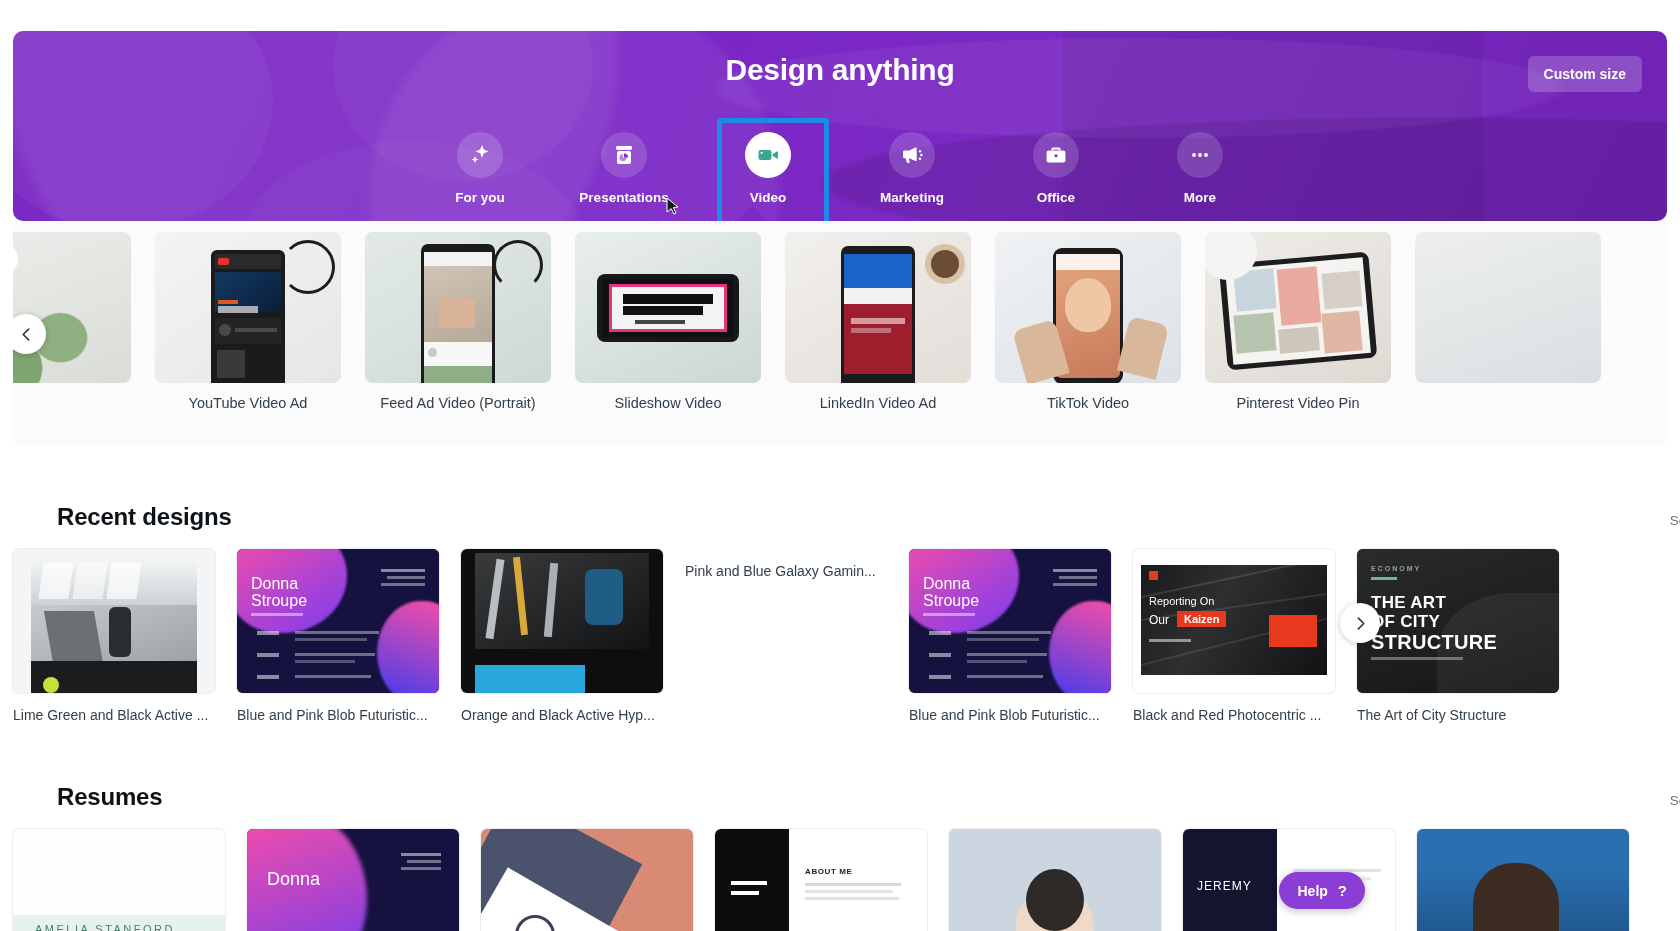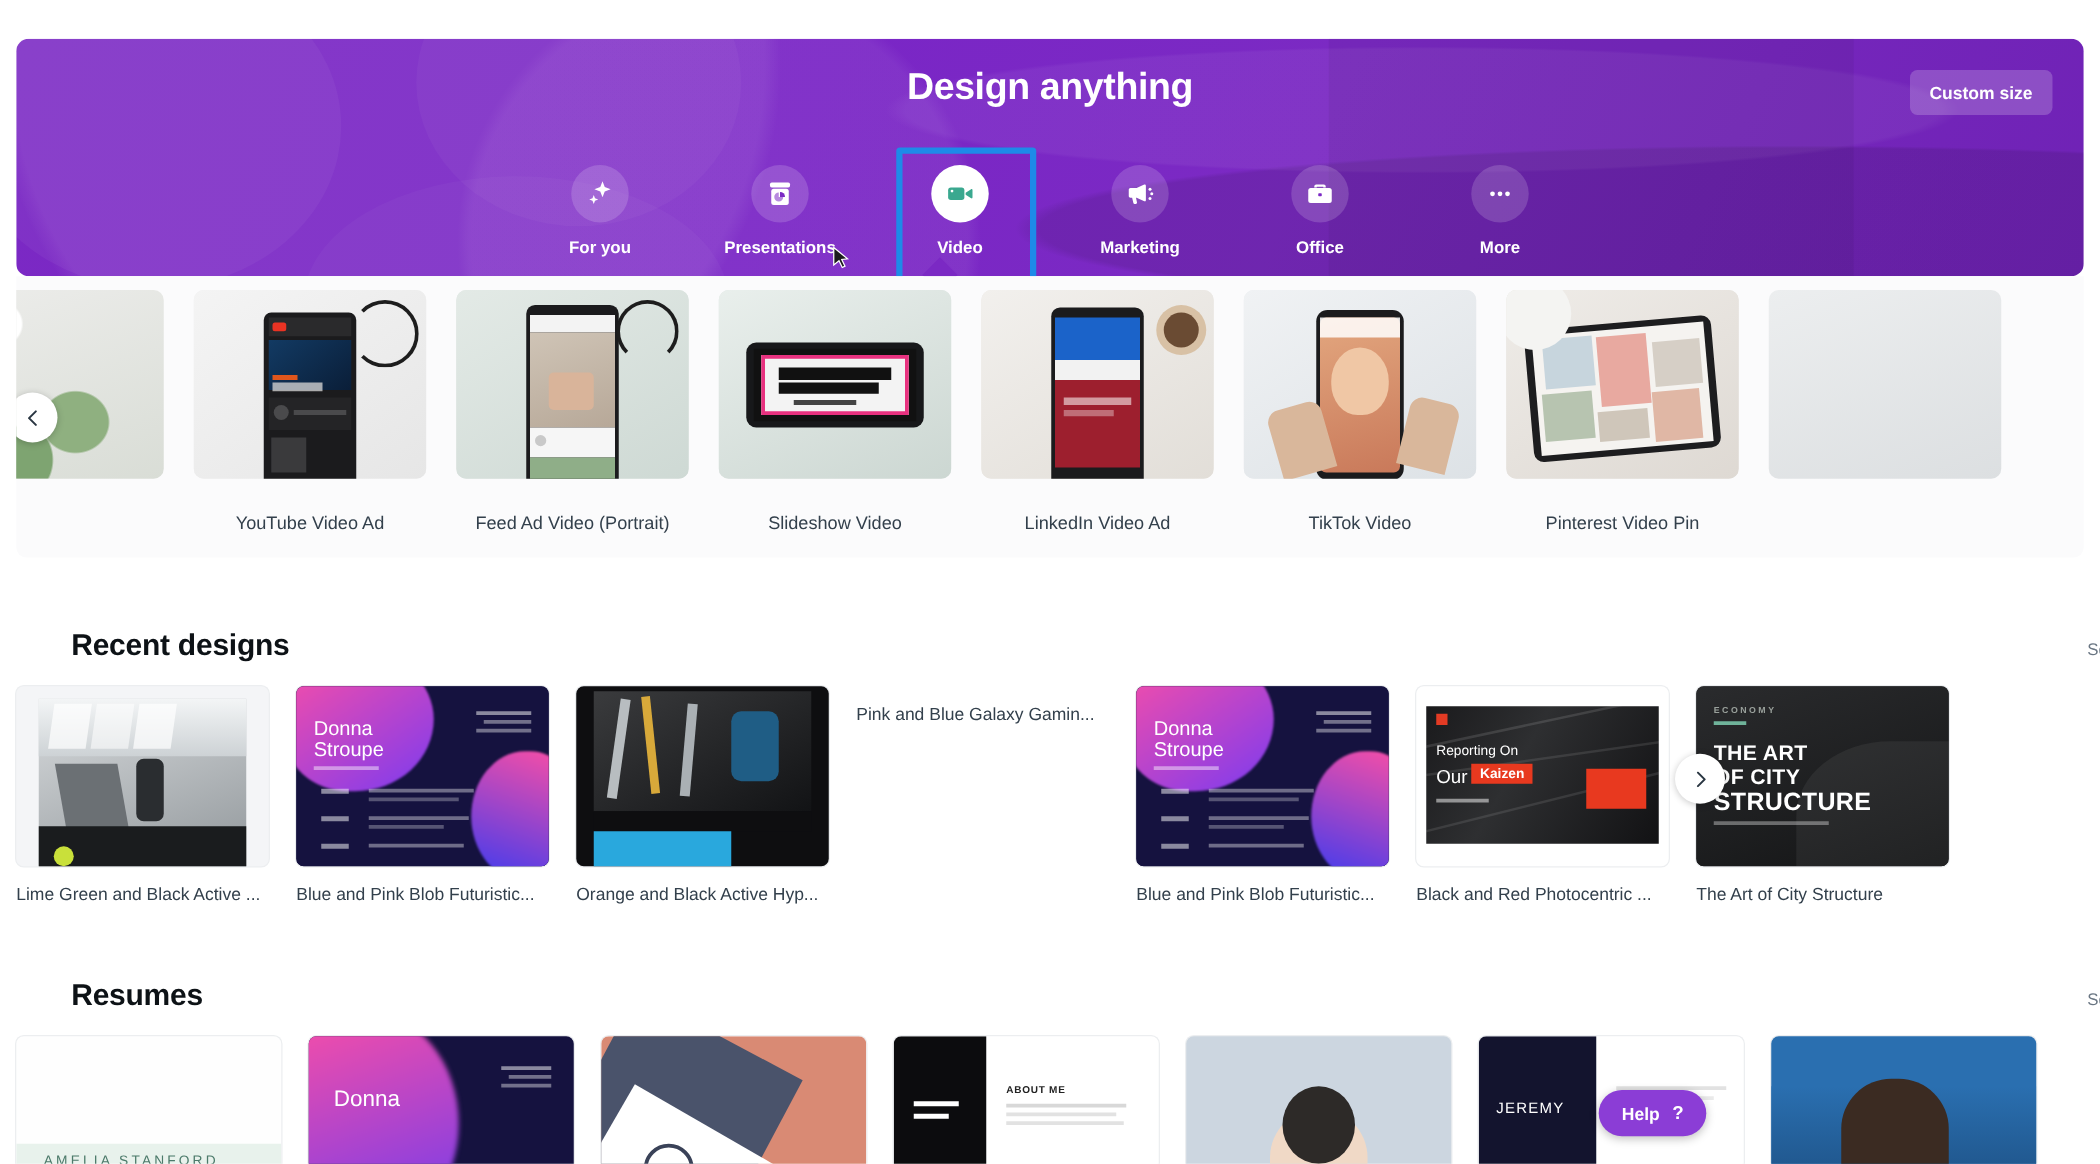--- a/index.html
+++ b/index.html
@@ -93,21 +93,21 @@
   .tmpl-row {
     position:absolute; left:-68px; top:11px;
     display:flex; gap:24px; align-items:flex-start;
   }
   .tmpl-card { width: 186px; }
   .tmpl-thumb {
     width:186px; height:151px; border-radius:8px; overflow:hidden;
     position:relative; background:#e6e8e6;
   }
   .tmpl-name {
-    margin-top:28px; font-size:14.5px; color:#33404c;
+    margin-top:12px; font-size:14.5px; color:#33404c;
     text-align:center; white-space:nowrap; overflow:hidden; text-overflow:ellipsis;
   }
   .carousel-arrow {
     position:absolute; width:40px; height:40px; border-radius:50%;
     background:#fff; box-shadow:0 1px 6px rgba(0,0,0,.22);
     display:flex; align-items:center; justify-content:center;
     cursor:pointer; z-index: 12;
   }
   .carousel-arrow svg { width:13px; height:13px; }
   .tmpl-left-arrow { left:-7px; top: 93px; }
@@ -461,21 +461,21 @@
     </div>
 
     <div class="recent-card">
       <div class="recent-thumb" style="background:#ffffff;">
         <div style="position:absolute;left:8px;top:16px;width:186px;height:110px;background:linear-gradient(120deg,#1a1a1c 0%,#2e2f31 40%,#121214 100%);overflow:hidden;">
           <div style="position:absolute;left:-10px;top:10px;width:220px;height:2px;background:rgba(255,255,255,.12);transform:rotate(-12deg);"></div>
           <div style="position:absolute;left:-10px;top:40px;width:220px;height:2px;background:rgba(255,255,255,.10);transform:rotate(-8deg);"></div>
           <div style="position:absolute;left:-10px;top:74px;width:220px;height:2px;background:rgba(255,255,255,.10);transform:rotate(-14deg);"></div>
           <div style="position:absolute;left:8px;top:6px;width:9px;height:9px;background:#e33b24;"></div>
           <div style="position:absolute;left:8px;top:30px;color:#fff;font-size:11px;font-weight:400;">Reporting On</div>
-          <div style="position:absolute;left:8px;top:48px;color:#fff;font-size:15px;font-weight:400;">Our</div>
+          <div style="position:absolute;left:8px;top:48px;color:#fff;font-size:12px;font-weight:400;">Our</div>
           <div style="position:absolute;left:36px;top:46px;background:#e8391f;color:#fff;font-size:11px;font-weight:700;padding:2px 7px;">Kaizen</div>
           <div style="position:absolute;right:10px;top:50px;width:48px;height:32px;background:#e8391f;"></div>
           <div style="position:absolute;left:8px;top:74px;width:42px;height:3px;background:rgba(255,255,255,.5);"></div>
         </div>
       </div>
       <div class="recent-name">Black and Red Photocentric ...</div>
     </div>
 
     <div class="recent-card">
       <div class="recent-thumb" style="background:#1d1e20;">

